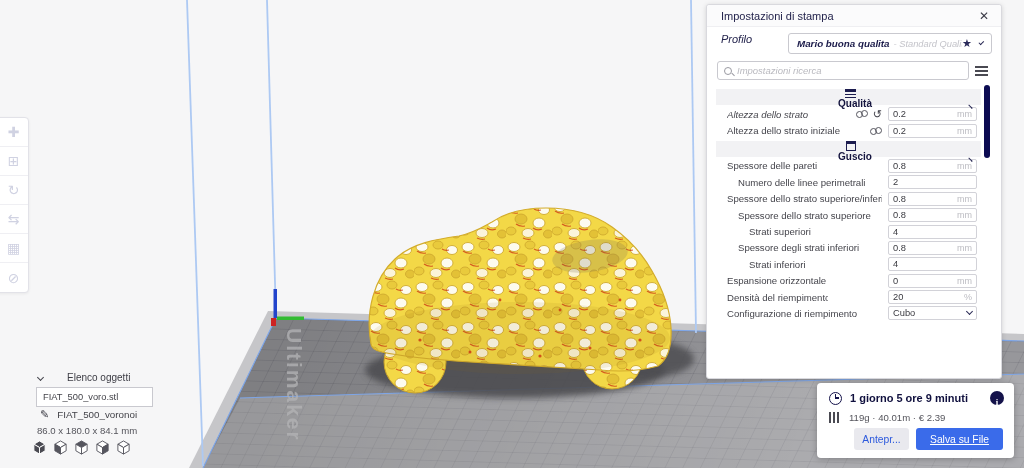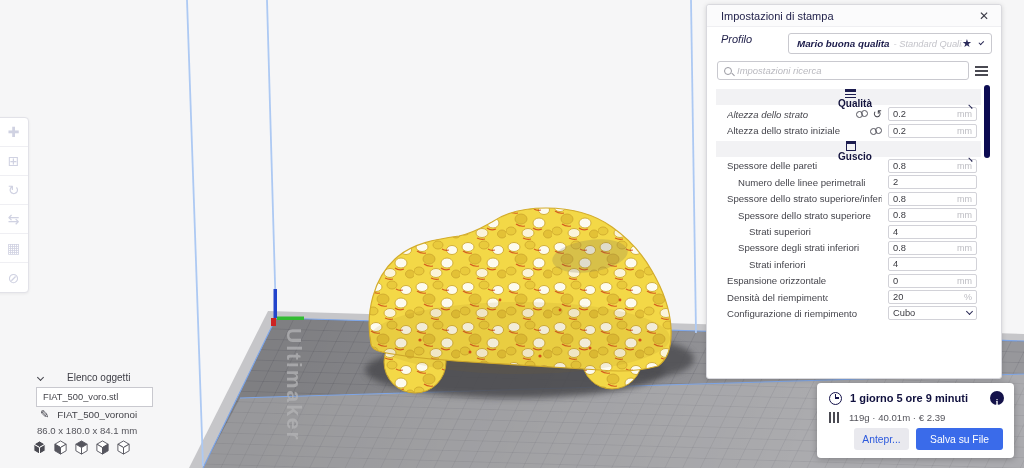--- a/index.html
+++ b/index.html
@@ -99,21 +99,21 @@
   .info{margin-left:auto;width:14px;height:14px;border-radius:50%;background:#14124a;color:#fff;
         text-align:center;cursor:pointer;flex:none;}
   .info::after{content:'i';font-size:9px;font-weight:bold;line-height:14px;font-family:"Liberation Serif","DejaVu Serif",serif;}
   .mat-row{position:absolute;left:12px;top:29px;display:flex;align-items:center;}
   .spool{width:12px;height:11px;background:repeating-linear-gradient(90deg,#4a4a52 0 2px,transparent 2px 4px);flex:none;}
   .mat-text{margin-left:8px;font-size:9.6px;color:#55555c;white-space:nowrap;}
   .btn-row{position:absolute;left:12px;right:11px;top:45px;height:37px;display:flex;gap:7px;margin-left:25px;}
   .preview-btn{width:55px;height:22px;background:#e9e9ee;border-radius:3px;color:#2c59dd;font-size:10.3px;
                display:flex;align-items:center;justify-content:center;cursor:pointer;}
   .save-btn{flex:1;height:22px;background:#3a6bea;border-radius:3px;color:#fff;font-size:10.3px;
-            display:flex;align-items:center;justify-content:center;cursor:pointer;}
+            display:flex;align-items:center;justify-content:center;cursor:pointer;text-decoration:underline;}
 
   
   .quality-icon{width:11px;height:9px;flex:none;
      background:linear-gradient(#1c1c4e 0 3px,transparent 3px 4.5px,#1c1c4e 4.5px 6px,transparent 6px 7.5px,#1c1c4e 7.5px 9px);}
   .shell-icon{width:10px;height:10px;flex:none;border:1.5px solid #1c1c4e;border-top-width:3px;}
   .infill-icon{width:10px;height:10px;flex:none;border:1.5px solid #1c1c4e;
      background:repeating-linear-gradient(45deg,#1c1c4e 0 1.3px,transparent 1.3px 3.5px);}
 </style>
 </head>
 <body>

